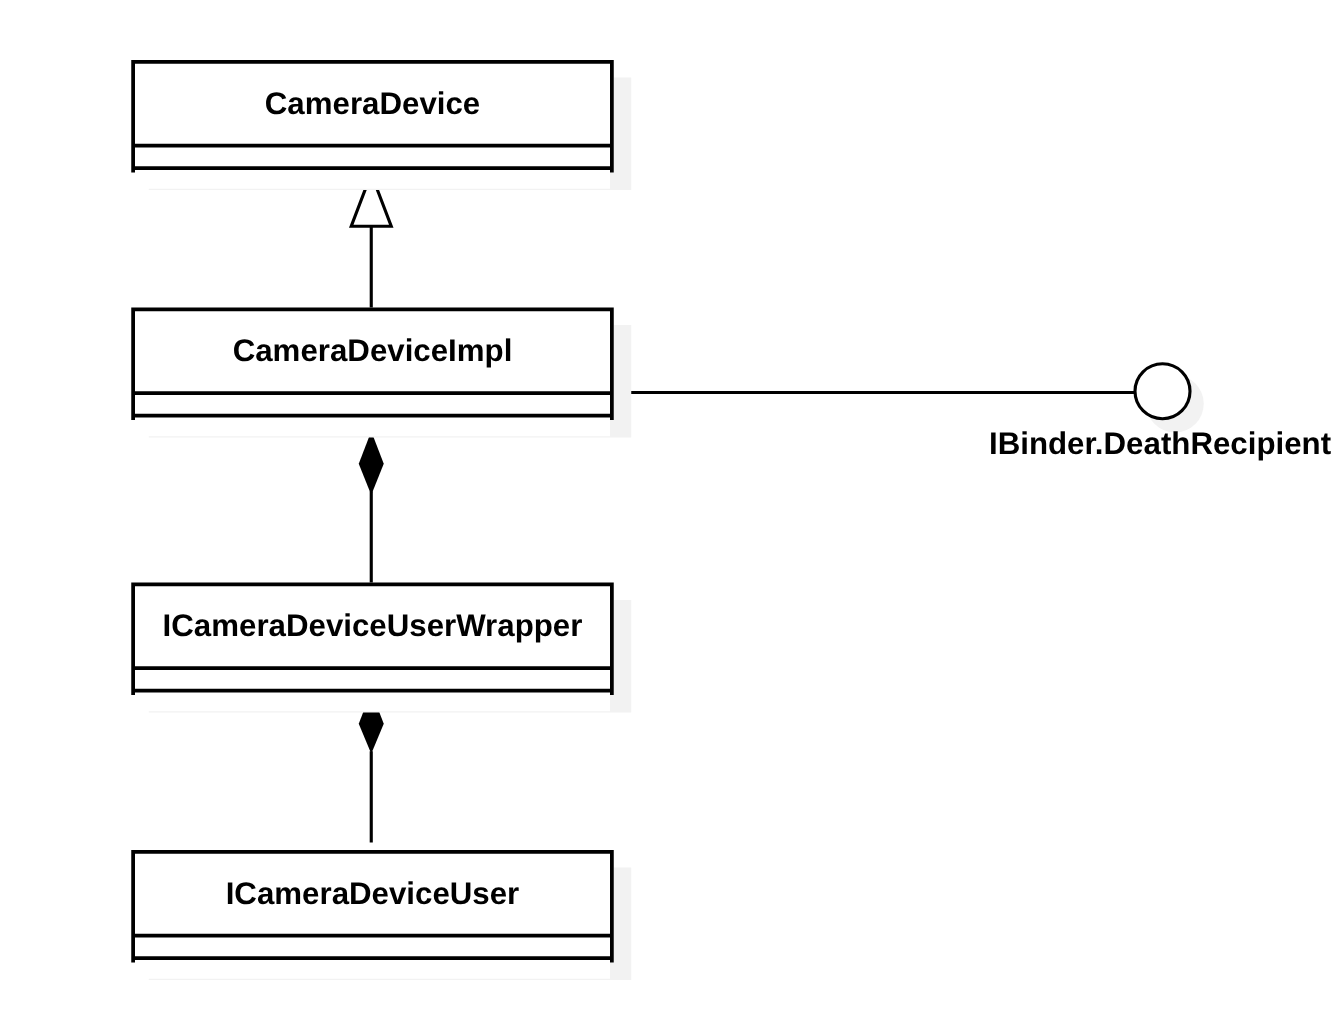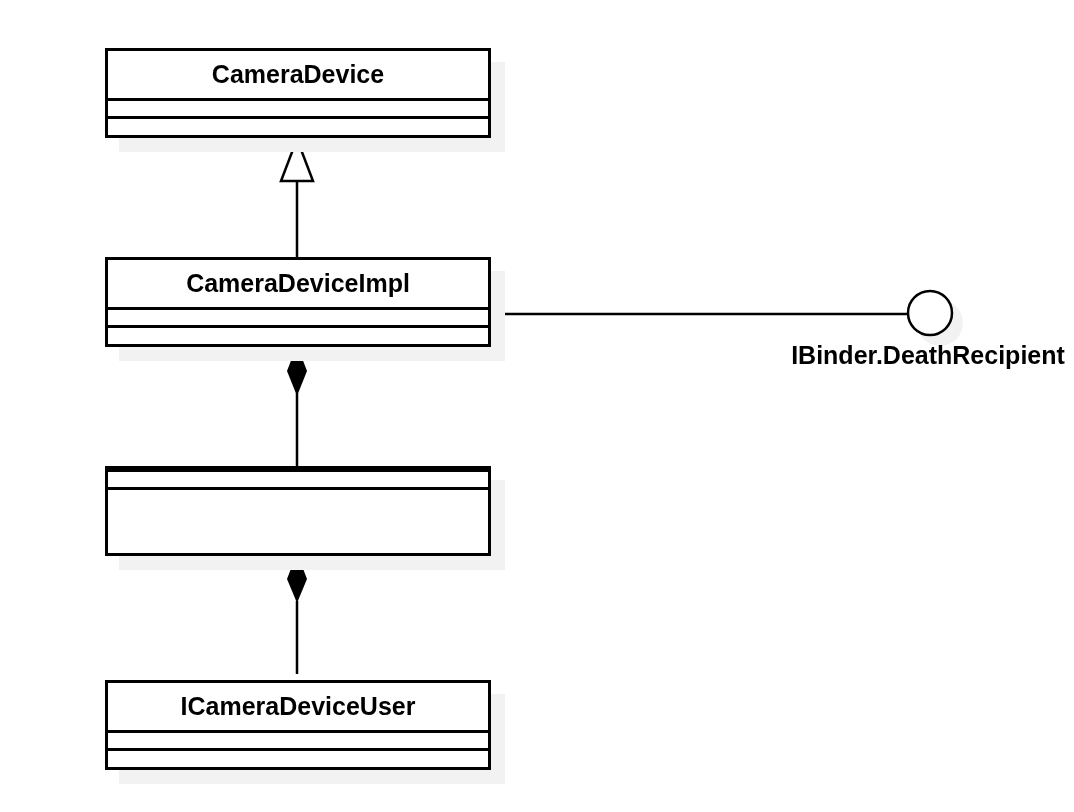--- a/index.html
+++ b/index.html
@@ -26,37 +26,37 @@
     position: absolute;
     left: 105px;
     width: 386px;
     height: 90px;
     box-sizing: border-box;
     border: 3px solid #000000;
     background: #ffffff;
     box-shadow: 14px 14px 0 0 #f2f2f2;
   }
   .uml-class-title {
-    height: 47px;
+    height: 64px;
     display: flex;
     align-items: center;
     justify-content: center;
     font-size: 25px;
     font-weight: bold;
     color: #000000;
     white-space: nowrap;
   }
   .uml-compartment {
     height: 18px;
     box-sizing: border-box;
     border-top: 3px solid #000000;
     background: #ffffff;
   }
   #class-box-cameradevice        { top: 48px; }
-  #class-box-cameradeviceimpl    { top: 257px; }
+  #class-box-cameradeviceimpl    { top: 246px; }
   #class-box-icameradeviceuserwrapper { top: 466px; }
   #class-box-icameradeviceuser   { top: 680px; }
   #lollipop-label {
     position: absolute;
     left: 778px;
     top: 341px;
     width: 300px;
     text-align: center;
     font-size: 25px;
     font-weight: bold;
@@ -91,20 +91,21 @@
     <div class="uml-compartment"></div>
   </div>
 
   <div class="uml-class" id="class-box-cameradeviceimpl">
     <div class="uml-class-title">CameraDeviceImpl</div>
     <div class="uml-compartment"></div>
     <div class="uml-compartment"></div>
   </div>
 
   <div class="uml-class" id="class-box-icameradeviceuserwrapper">
+    <div class="uml-class-title">ICameraDeviceUserWrapper</div>
     <div class="uml-compartment"></div>
     <div class="uml-compartment"></div>
   </div>
 
   <div class="uml-class" id="class-box-icameradeviceuser">
     <div class="uml-class-title">ICameraDeviceUser</div>
     <div class="uml-compartment"></div>
     <div class="uml-compartment"></div>
   </div>
 

